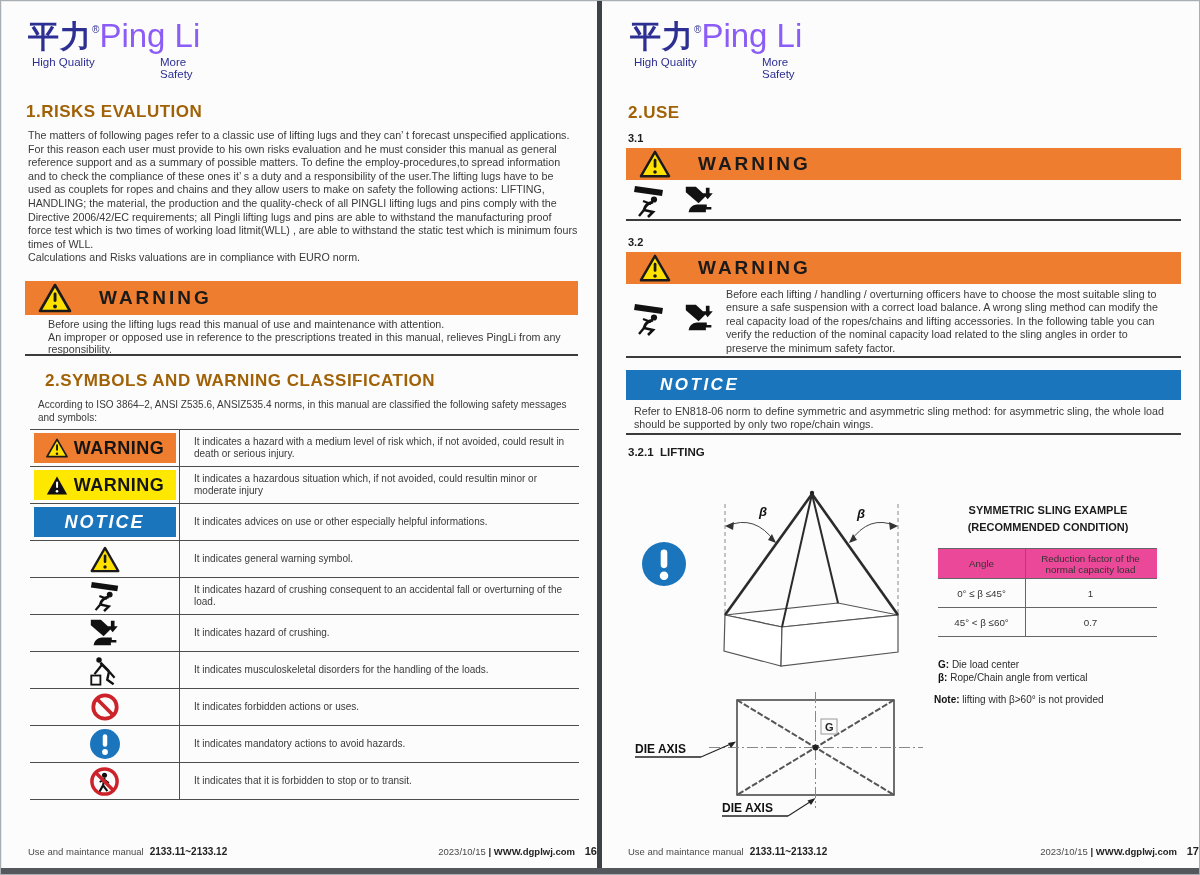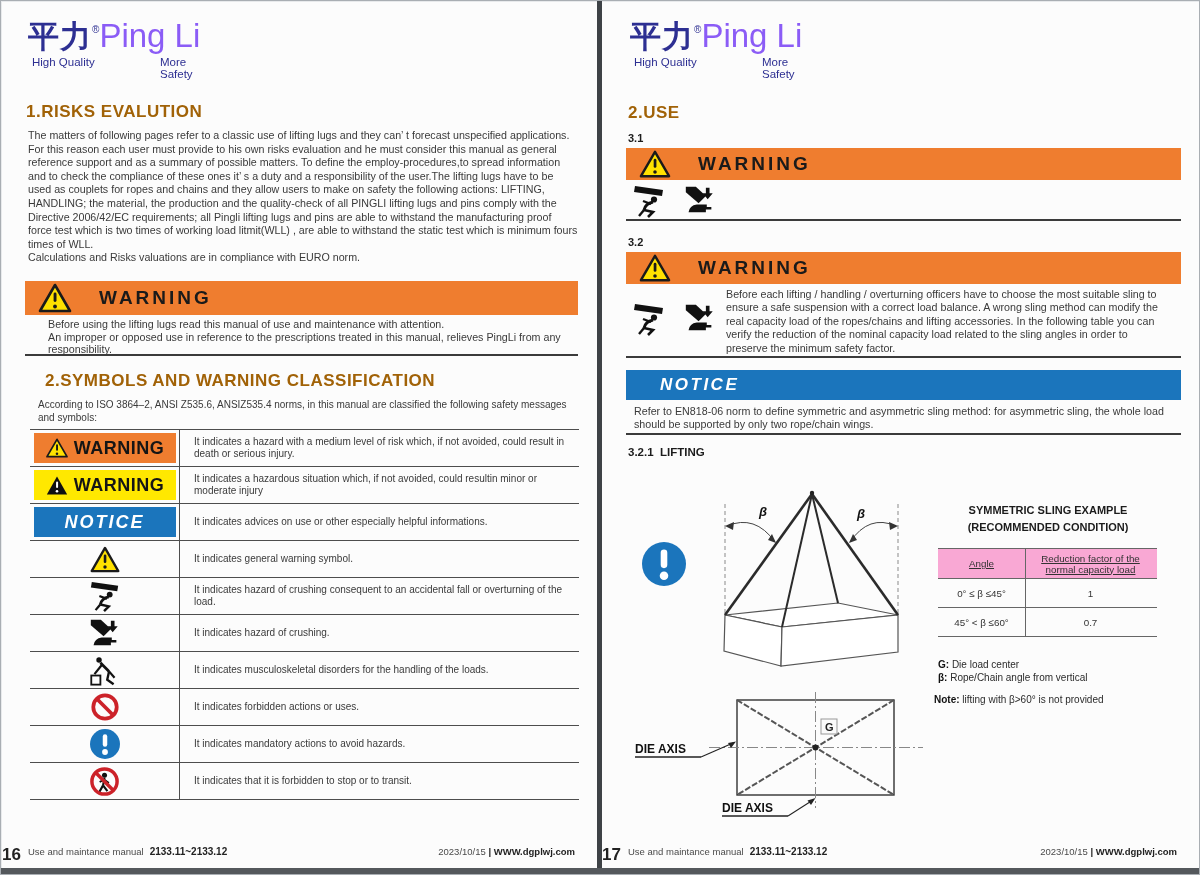--- a/index.html
+++ b/index.html
@@ -44,29 +44,29 @@
   .banner.blue   { background:#1b75bc; }
   .banner .btxt { font-size:18px; font-weight:bold; color:#151515; letter-spacing:0.5px; margin-left:5px; }
   .banner.blue .btxt { color:#fff; font-style:italic; letter-spacing:2px; margin-left:0; }
 
   
   .sling-title { font-size:11px; font-weight:bold; color:#1c1c1c; text-align:center; }
   .sling-table { border-top:1.5px solid #666; font-size:9.8px; color:#333; }
   .sl-row { display:flex; border-bottom:1.5px solid #666; }
   .sl-c1 { width:87px; display:flex; align-items:center; justify-content:center; text-align:center; }
   .sl-c2 { width:130px; border-left:1.5px solid #666; display:flex; align-items:center; justify-content:center; text-align:center; }
-  .sl-head { height:30px; background:#f9a8d4;text-decoration:underline; }
+  .sl-head { height:30px; background:#ec4899; }
   .sl-data { height:29px; }
   .legend-line { font-size:10px; color:#2b2b2b; line-height:13px; }
   .legend-line b { color:#111; }
 
   .footer { position:absolute; top:844px; left:0; width:100%; font-size:9.5px; color:#4a4a4a; }
   .footer .f-left { position:absolute; left:26px; top:0; }
   .footer .f-left b { margin-left:6px; color:#222; font-size:10px; }
-  .footer .f-page { position:absolute; left:0; width:100%; text-align:left; top:-1px; font-weight:bold; font-size:17px; color:#222; }
+  .footer .f-page { position:absolute; left:0; width:100%; text-align:right; top:-1px; font-weight:bold; font-size:11px; color:#222;padding-left:6px; }
   .footer .f-right { position:absolute; right:22px; top:0; }
   .footer .f-right b { color:#222; }
 
   svg text { font-family:"Liberation Sans", sans-serif; }
 </style>
 </head>
 <body>
 
 <svg width="0" height="0" style="position:absolute">
   <defs>

